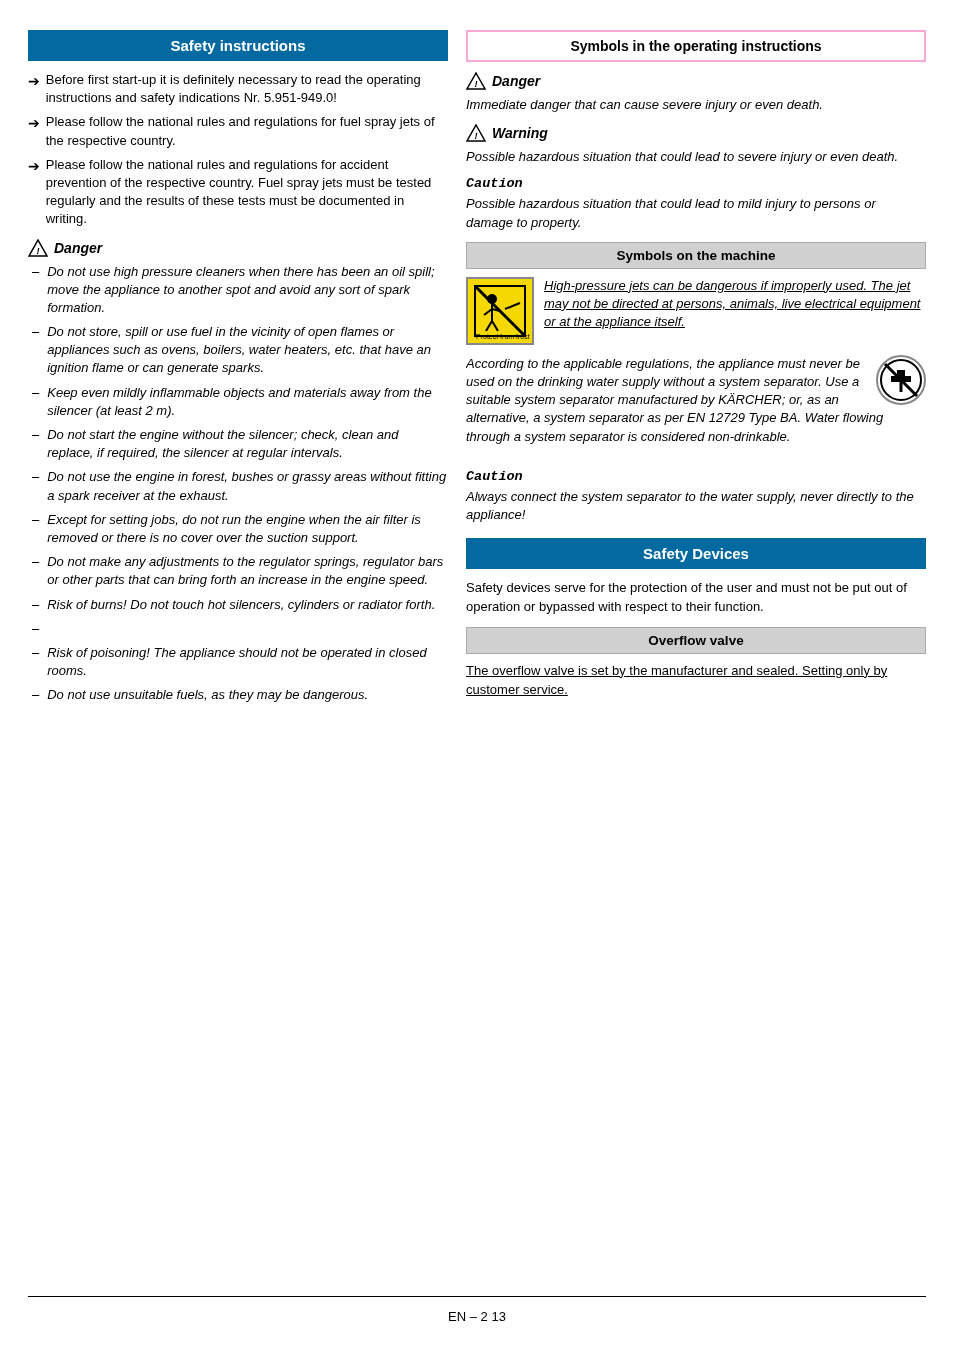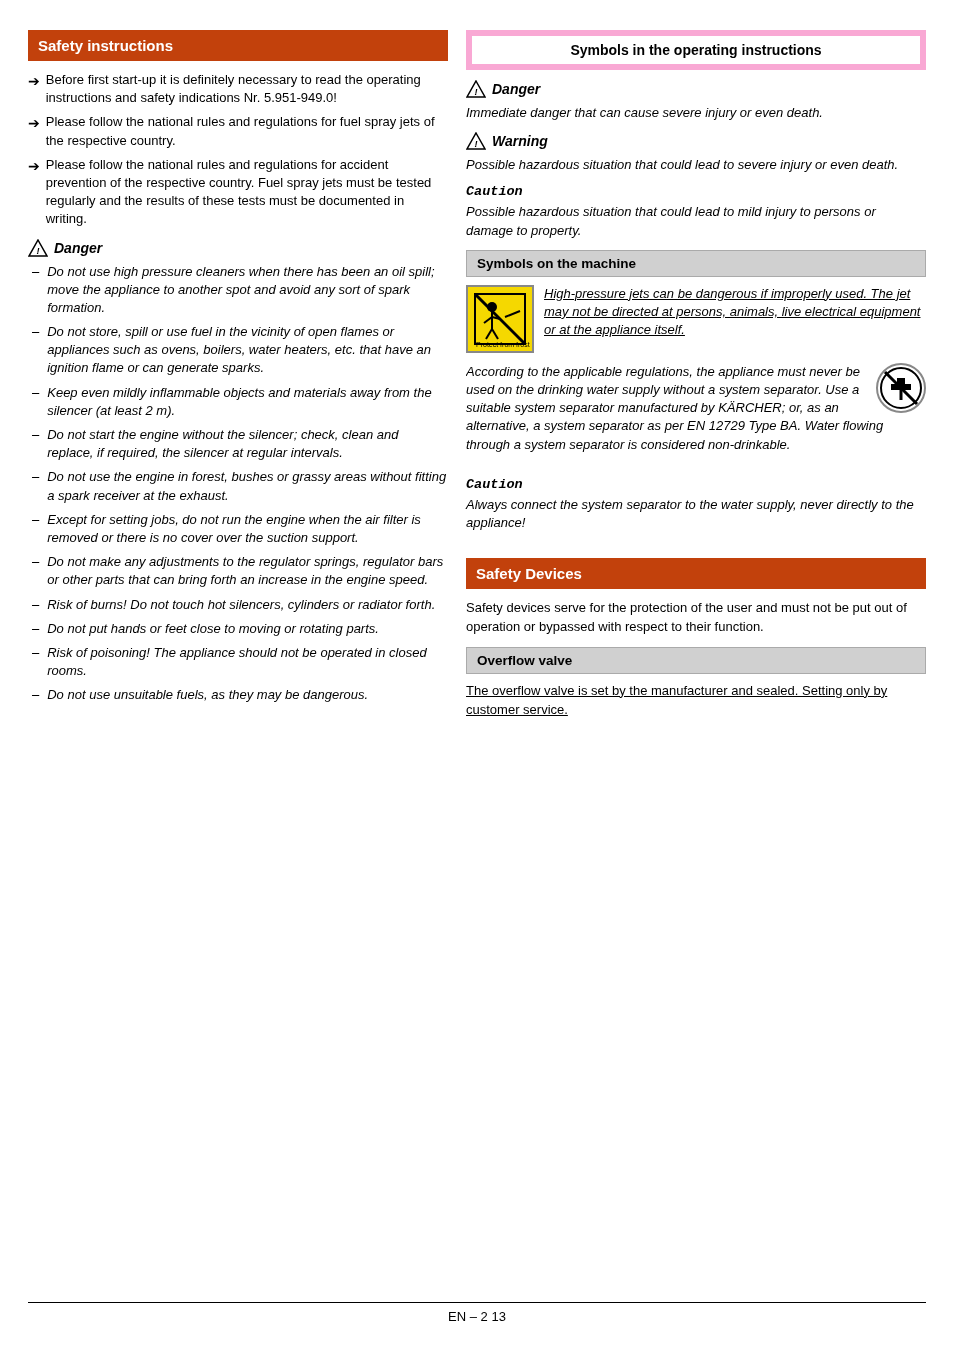--- a/index.html
+++ b/index.html
@@ -26,38 +26,39 @@
     .left-col {
       width: 420px;
       flex-shrink: 0;
     }
     .right-col {
       flex: 1;
     }
 
     
     .section-header {
-      background: #c2410c;
+      background: #0369a1;
       color: #fff;
+      text-align: center;
       font-weight: bold;
       font-size: 15px;
       padding: 7px 10px;
       margin-bottom: 10px;
     }
     .section-header-outline {
-      border: 6px solid #f9a8d4;
+      border: 2px solid #f9a8d4;
       text-align: center;
       font-weight: bold;
       font-size: 14px;
       padding: 6px 10px;
       margin-bottom: 10px;
     }
     .subsection-header {
       background: #d0d0d0;
-      text-align: left;
+      text-align: center;
       font-weight: bold;
       font-size: 13.5px;
       padding: 5px 10px;
       margin-bottom: 8px;
       border: 1px solid #aaa;
     }
 
     
     .arrow-list {
       list-style: none;
@@ -162,34 +163,34 @@
       align-items: center;
       justify-content: center;
       background: #fff;
       position: relative;
       float: right;
       margin-bottom: 4px;
     }
 
     
     .safety-devices-section {
-      margin-top: 26px;
+      margin-top: 14px;
     }
     .safety-devices-section p {
       line-height: 1.45;
       margin-bottom: 8px;
     }
 
     
     .page-footer {
       text-align: center;
       margin-top: 20px;
       font-size: 13px;
       border-top: 1px solid #000;
-      padding-top: 6px;
+      padding-top: 12px;
     }
   </style>
 </head>
 <body>
 
 <div class="page">
   <div class="two-col">
 
     <div class="left-col">
 
@@ -248,21 +249,20 @@
         <li>
           <span class="dash-marker">–</span>
           <span>Do not make any adjustments to the regulator springs, regulator bars or other parts that can bring forth an increase in the engine speed.</span>
         </li>
         <li>
           <span class="dash-marker">–</span>
           <span>Risk of burns! Do not touch hot silencers, cylinders or radiator forth.</span>
         </li>
         <li>
           <span class="dash-marker">–</span>
-          <span>Do not put hands or feet close to moving or rotating parts.</span>
         </li>
         <li>
           <span class="dash-marker">–</span>
           <span>Risk of poisoning! The appliance should not be operated in closed rooms.</span>
         </li>
         <li>
           <span class="dash-marker">–</span>
           <span>Do not use unsuitable fuels, as they may be dangerous.</span>
         </li>
       </ul>

